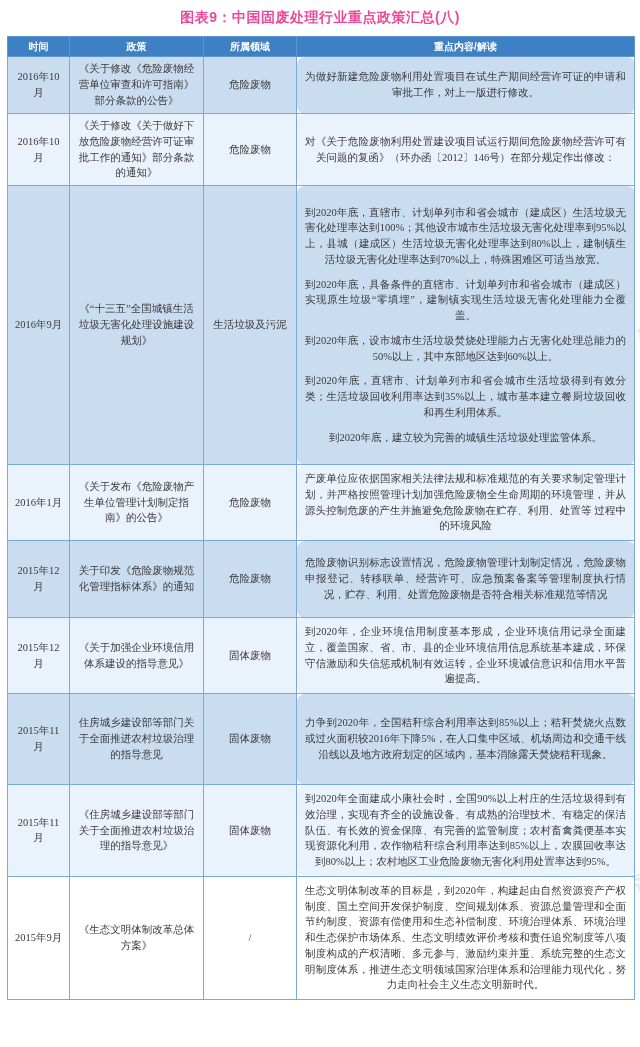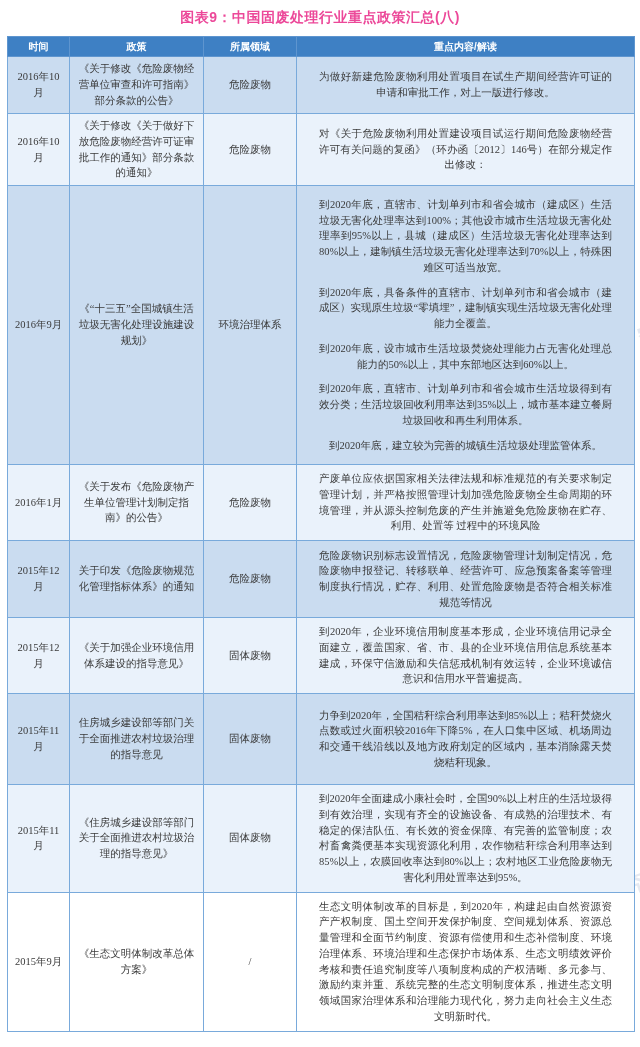--- a/index.html
+++ b/index.html
@@ -19,21 +19,21 @@
   .policy th{
     background:#3e80c4;color:#ffffff;font-weight:bold;font-size:10px;
     border:1px solid #5e95cf;padding:3px 8px;line-height:1.3;
     font-family:"Liberation Sans","DejaVu Sans",sans-serif;
   }
   .policy td{
     border:1px solid #79aadb;font-size:10.5px;line-height:1.5;
     padding:4px 5px;vertical-align:middle;color:#3a3a3a;
   }
   .policy td.c-time,.policy td.c-policy,.policy td.c-field{text-align:center;}
-  .policy td.c-content{text-align:justify;text-align-last:center;padding:4px 22px;}
+  .policy td.c-content{text-align:justify;text-align-last:center;padding:4px 8px;border-radius:8px;}
   .policy td.c-content p{margin:9px 0;}
   .policy td.c-content p:first-child{margin-top:2px;}
   .policy td.c-content p:last-child{margin-bottom:2px;}
   
   tbody tr:nth-child(odd) td{background:#cadcf0;}
   tbody tr:nth-child(even) td{background:#eaf2fb;}
   tbody tr:last-child td{background:#ffffff;}
   
   tbody tr:nth-child(1) td{height:48px;}
   tbody tr:nth-child(2) td{height:58px;}
@@ -106,21 +106,21 @@
           <td class="c-time">2016年10月</td>
           <td class="c-policy">《关于修改《关于做好下放危险废物经营许可证审批工作的通知》部分条款的通知》</td>
           <td class="c-field">危险废物</td>
           <td class="c-content">
             <p>对《关于危险废物利用处置建设项目试运行期间危险废物经营许可有关问题的复函》（环办函〔2012〕146号）在部分规定作出修改：</p>
           </td>
         </tr>
         <tr>
           <td class="c-time">2016年9月</td>
           <td class="c-policy">《“十三五”全国城镇生活垃圾无害化处理设施建设规划》</td>
-          <td class="c-field">环境治理体系</td>
+          <td class="c-field">生活垃圾及污泥</td>
           <td class="c-content">
             <p>到2020年底，直辖市、计划单列市和省会城市（建成区）生活垃圾无害化处理率达到100%；其他设市城市生活垃圾无害化处理率到95%以上，县城（建成区）生活垃圾无害化处理率达到80%以上，建制镇生活垃圾无害化处理率达到70%以上，特殊困难区可适当放宽。</p>
             <p>到2020年底，具备条件的直辖市、计划单列市和省会城市（建成区）实现原生垃圾“零填埋”，建制镇实现生活垃圾无害化处理能力全覆盖。</p>
             <p>到2020年底，设市城市生活垃圾焚烧处理能力占无害化处理总能力的50%以上，其中东部地区达到60%以上。</p>
             <p>到2020年底，直辖市、计划单列市和省会城市生活垃圾得到有效分类；生活垃圾回收利用率达到35%以上，城市基本建立餐厨垃圾回收和再生利用体系。</p>
             <p>到2020年底，建立较为完善的城镇生活垃圾处理监管体系。</p>
           </td>
         </tr>
         <tr>
           <td class="c-time">2016年1月</td>

